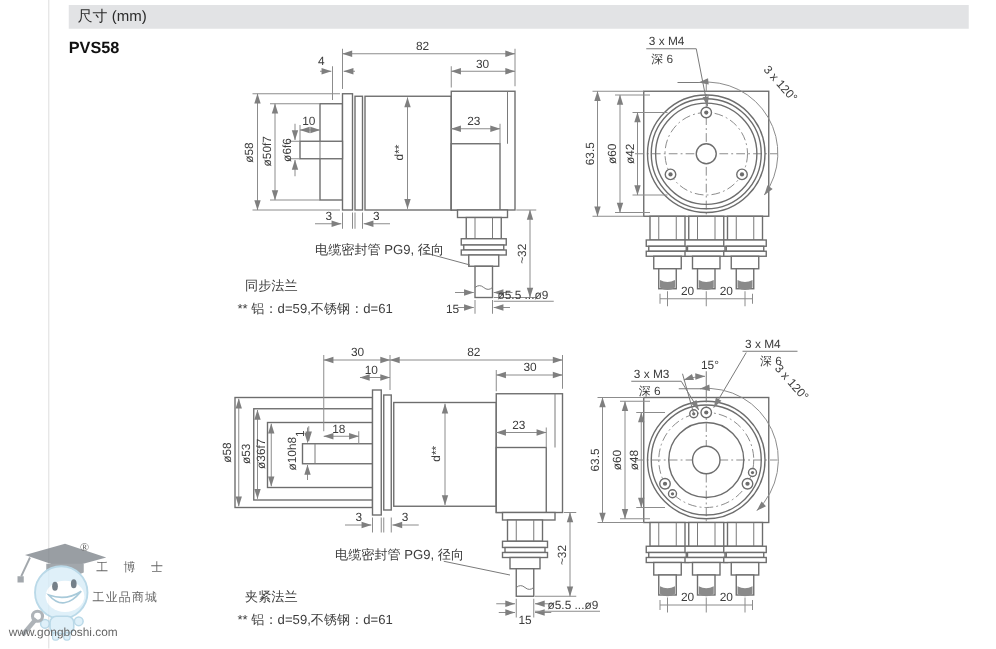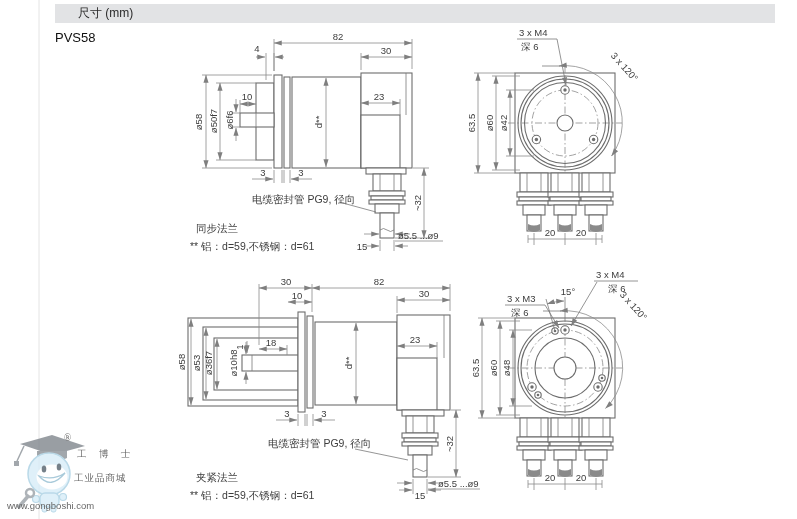--- a/index.html
+++ b/index.html
@@ -1,20 +1,20 @@
 <!DOCTYPE html>
 <html><head>
 <meta charset="utf-8">
 <style>
   html,body{margin:0;padding:0;}
   body{width:797px;height:519px;position:relative;background:#fff;overflow:hidden;
        font-family:"Liberation Sans",sans-serif;}
   .hdr{position:absolute;left:55px;top:4px;width:720px;height:19px;background:#e2e3e5;
-       color:#2b2b2b;font-size:12px;line-height:19px;padding-left:23px;box-sizing:border-box;}
-  .model{position:absolute;left:55px;top:30px;font-size:13px;font-weight:normal;color:#101010;}
+       color:#2b2b2b;font-size:12px;line-height:19px;padding-left:7px;box-sizing:border-box;}
+  .model{position:absolute;left:55px;top:30px;font-size:13px;font-weight:bold;color:#101010;}
   svg.sheet{position:absolute;left:0;top:0;}
   .o{fill:none;stroke:#6d6d6d;stroke-width:1.1;}
   .of{fill:#fff;stroke:#6d6d6d;stroke-width:1.1;}
   .t{fill:none;stroke:#7a7a7a;stroke-width:0.8;}
   .d{fill:none;stroke:#8c8c8c;stroke-width:0.8;}
   .da{marker-start:url(#ar);marker-end:url(#ar);}
   .ae{marker-end:url(#ar);}
   .cl{stroke-dasharray:7 2.5 1.5 2.5;}
   text{fill:#3d3d3d;font-size:9.5px;font-family:"Liberation Sans",sans-serif;}
   text.cjk{font-size:10.5px;}

